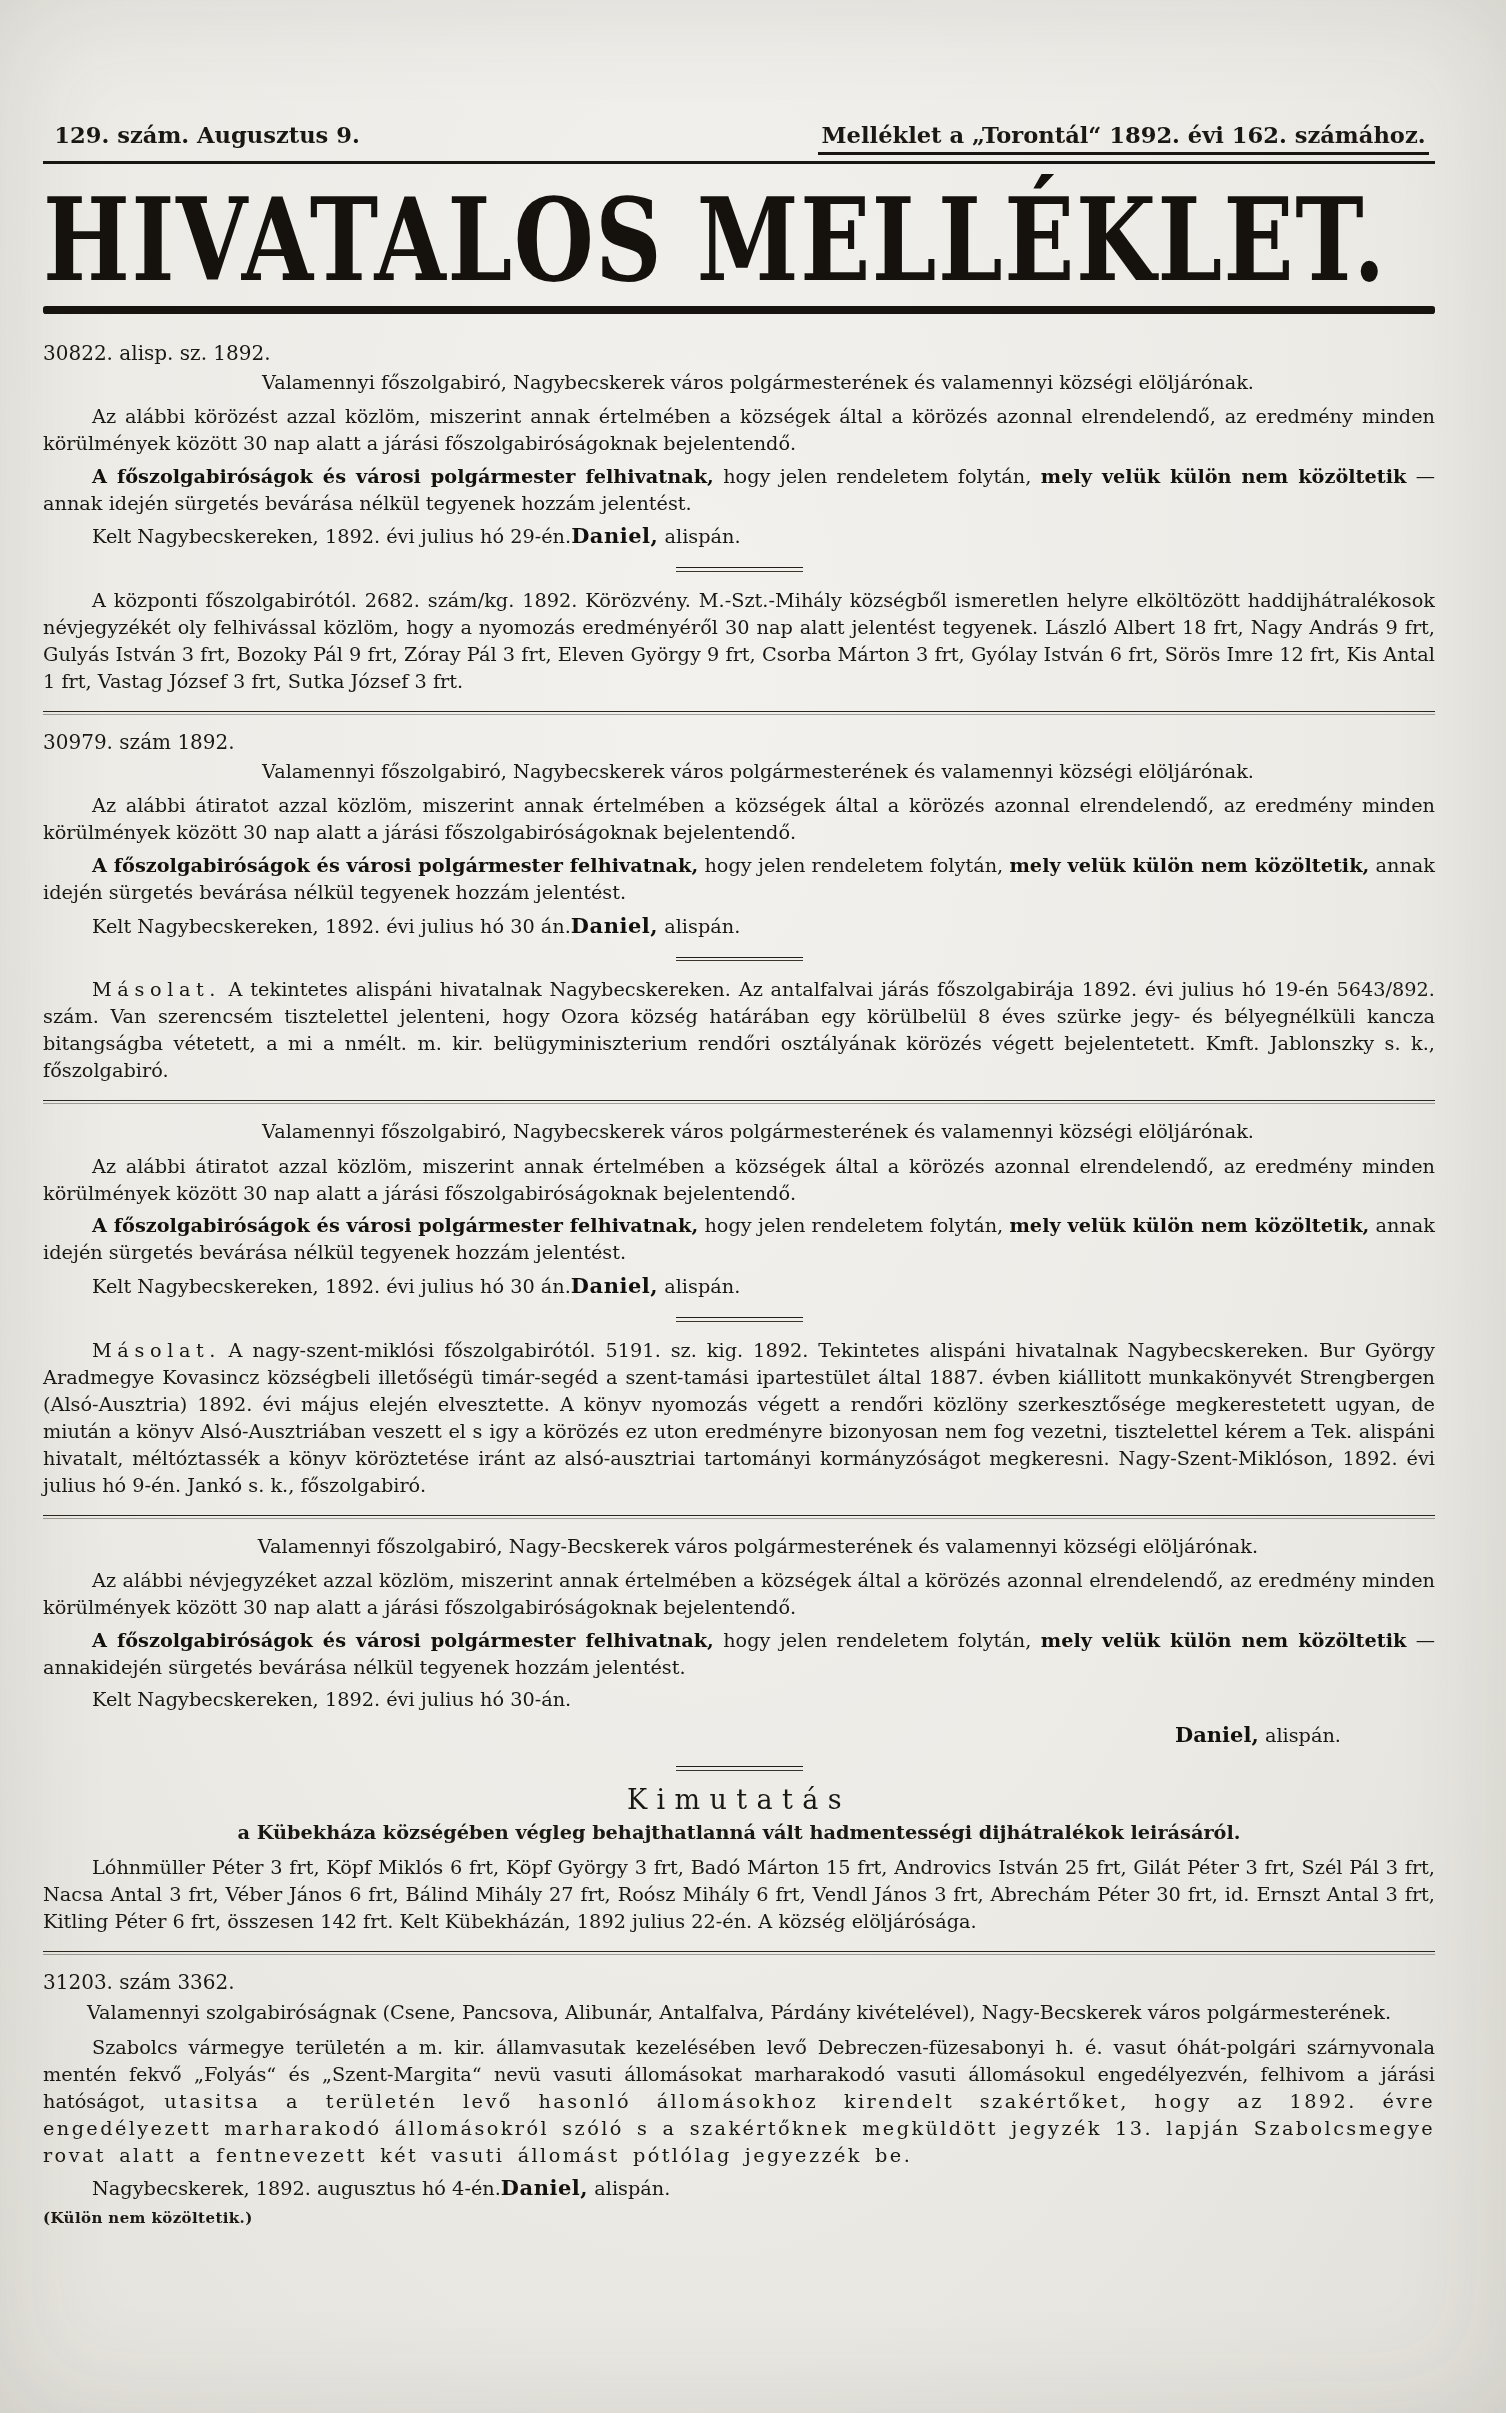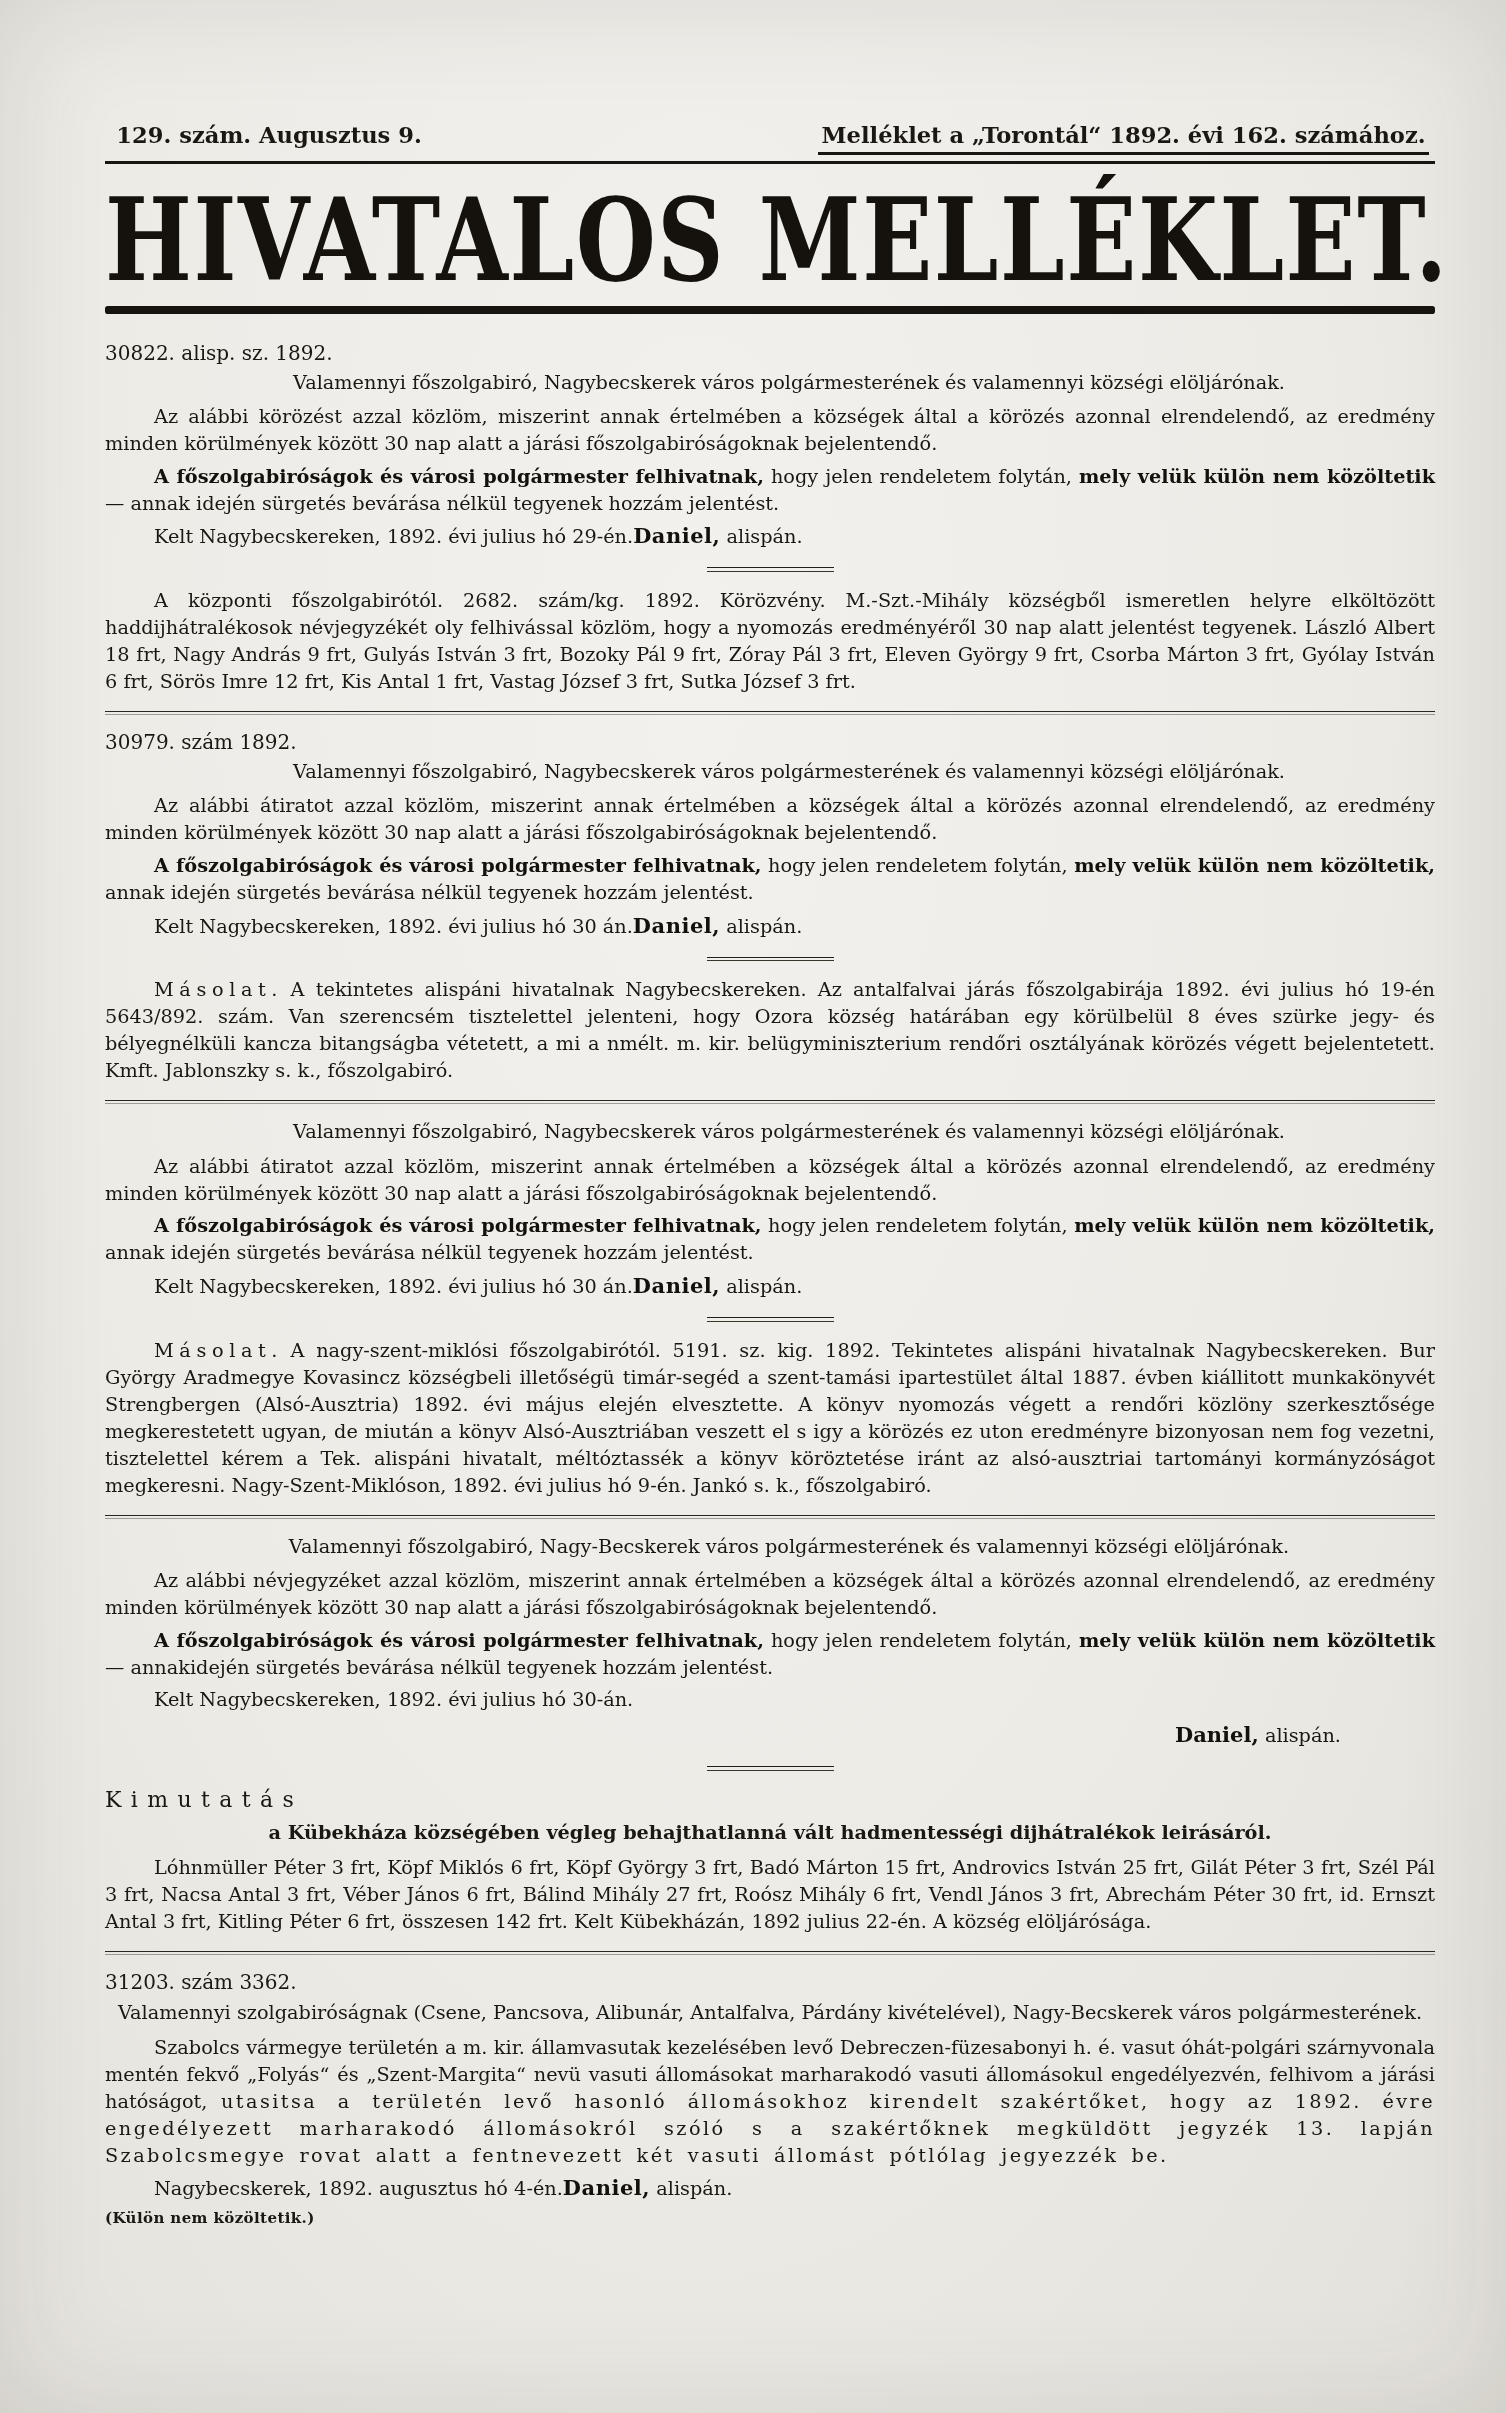--- a/index.html
+++ b/index.html
@@ -6,21 +6,21 @@
     margin: 0;
     padding: 0;
     background: #dcdad5;
   }
   .page {
     position: relative;
     box-sizing: border-box;
     width: 1507px;
     height: 2413px;
     margin: 0 auto;
-    padding: 121px 72px 0 105px;
+    padding: 121px 72px 0 43px;
     background: radial-gradient(ellipse at 46% 28%, #f3f1ed 0%, #edebe6 55%, #e2e0da 100%);
     color: #1b1712;
     font-family: "DejaVu Serif", "Liberation Serif", serif;
     overflow: hidden;
     box-shadow: inset 0 0 113px rgba(60,55,45,0.12);
   }
   
   .mast {
     display: flex;
     justify-content: space-between;
@@ -72,21 +72,21 @@
   }
   .div-long {
     height: 1.9px;
     border-top: 1.9px solid #2a251d; border-bottom: 0.9px solid rgba(42,37,29,0.4);
     margin: 16px 0 14px 0;
   }
   
   .spaced-lead { letter-spacing: 5.6px; margin-right: 7.5px; }
   .gesperrt { letter-spacing: 2.4px; word-spacing: 4.7px; }
   .kim-title {
-    font-size: 22px; line-height: 28px;
+    text-align: center; font-size: 27px; line-height: 28px;
     letter-spacing: 9.4px; font-weight: normal; margin: 1.9px 0 5.6px 0;
   }
   .kim-sub { text-align: center; font-weight: bold; text-indent: 0; margin-top: 1.9px; }
   .footnote { font-size: 15px; font-weight: bold; letter-spacing: 0.4px; margin-top: 3px; text-align: left; }
 </style>
 </head>
 <body>
 
 <div class="page">
 

